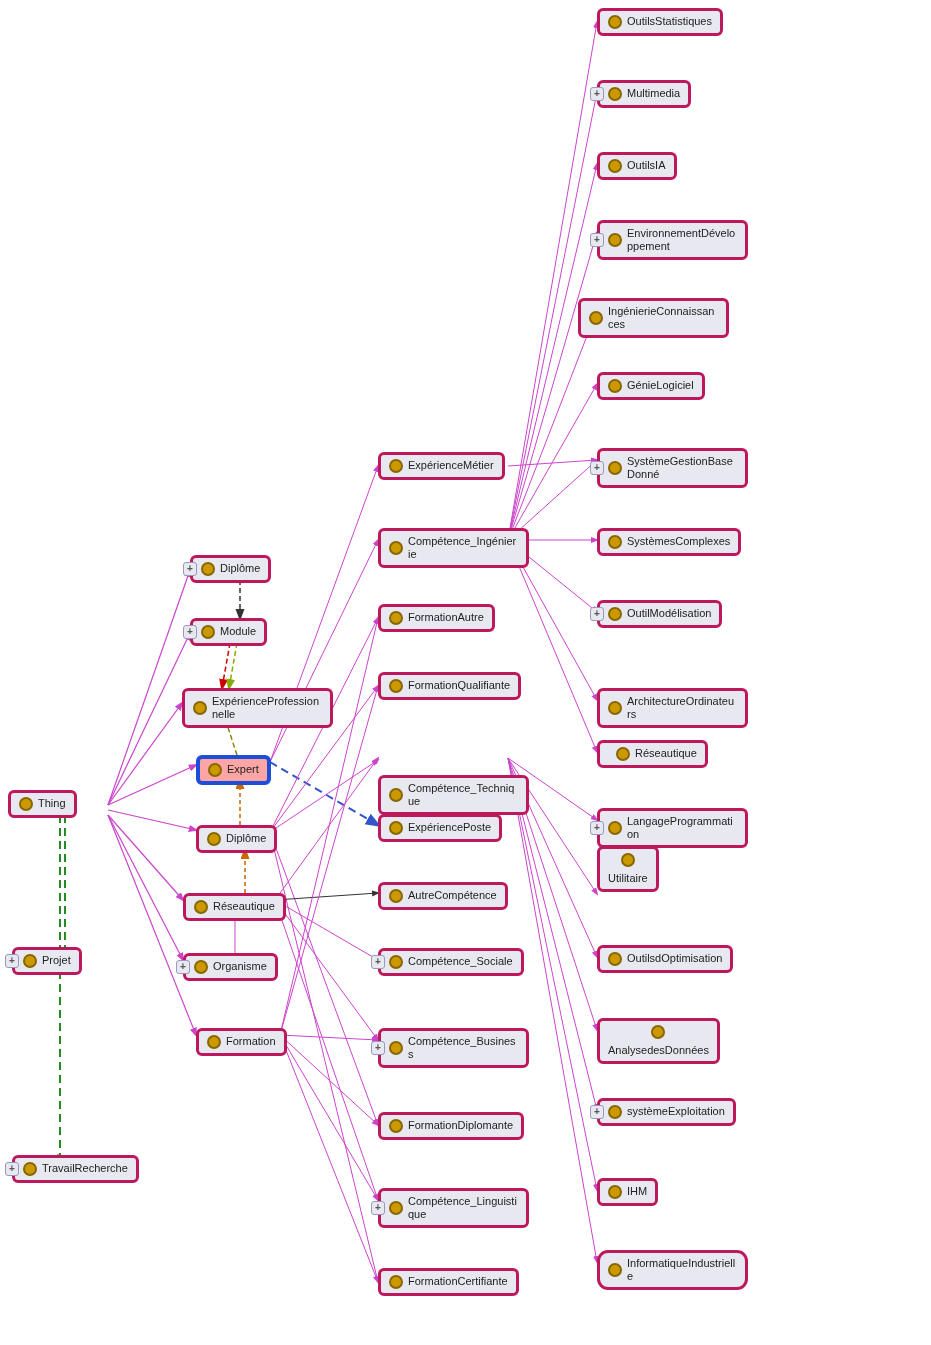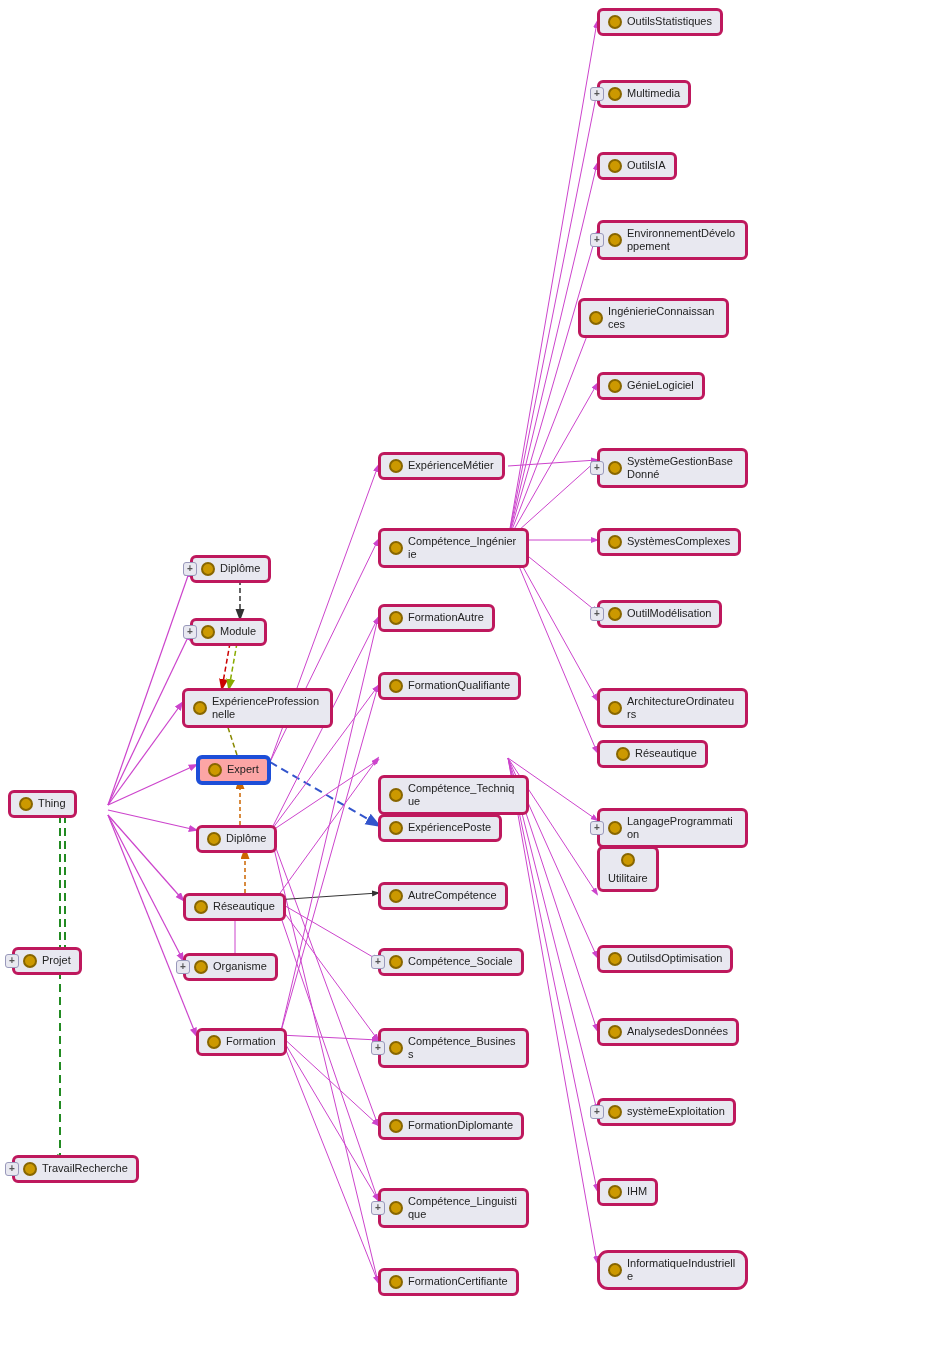--- a/index.html
+++ b/index.html
@@ -337,21 +337,21 @@
     <span class="node-label">LangageProgrammation</span>
   </div>
 <div class="node" style="left: 597px; top: 846px; flex-direction: column;">
     <div class="node-dot"></div>
     <span class="node-label">Utilitaire</span>
   </div>
 <div class="node" style="left: 597px; top: 945px;">
     <div class="node-dot"></div>
     <span class="node-label">OutilsdOptimisation</span>
   </div>
-<div class="node" style="left: 597px; top: 1018px;">
+<div class="node" style="left: 597px; top: 1018px; flex-direction: column;">
     <div class="node-dot"></div>
     <span class="node-label">AnalysedesDonnées</span>
   </div>
 <div class="node" style="left: 597px; top: 1098px;">
     <div class="node-plus">+</div>
     <div class="node-dot"></div>
     <span class="node-label">systèmeExploitation</span>
   </div>
 <div class="node" style="left: 597px; top: 1178px;">
     <div class="node-dot"></div>

